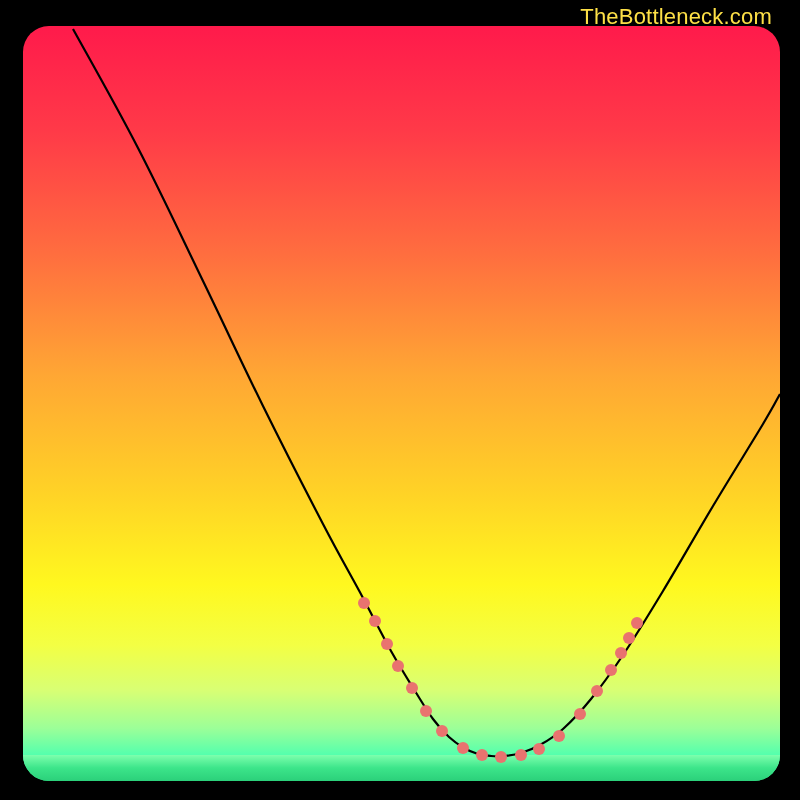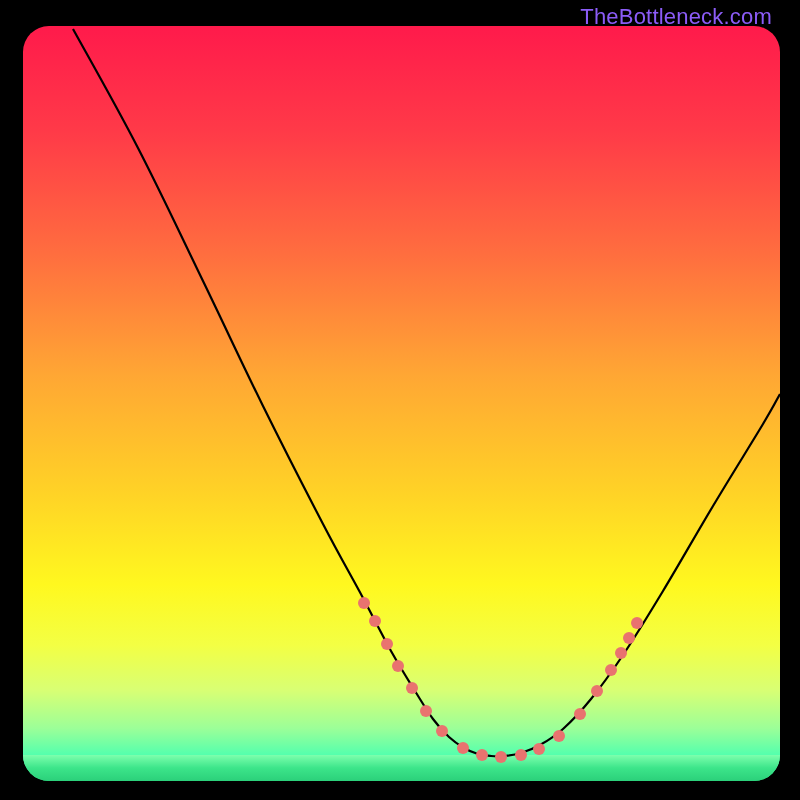--- a/index.html
+++ b/index.html
@@ -29,21 +29,21 @@
     left: 0; top: 0; right: 0; bottom: 0;
   }
   .green-bottom {
     position: absolute;
     left: 0; right: 0; bottom: 0;
   }
   .watermark {
     position: absolute;
     top: 4px;
     right: 28px;
-    color: #8b5cf6;
+    color: #fde047;
     font-size: 22px;
     letter-spacing: 0.2px;
     font-weight: 500;
     user-select: none;
   }
   svg.curve {
     position: absolute;
     left: 0; top: 0;
     width: 100%;
     height: 100%;

